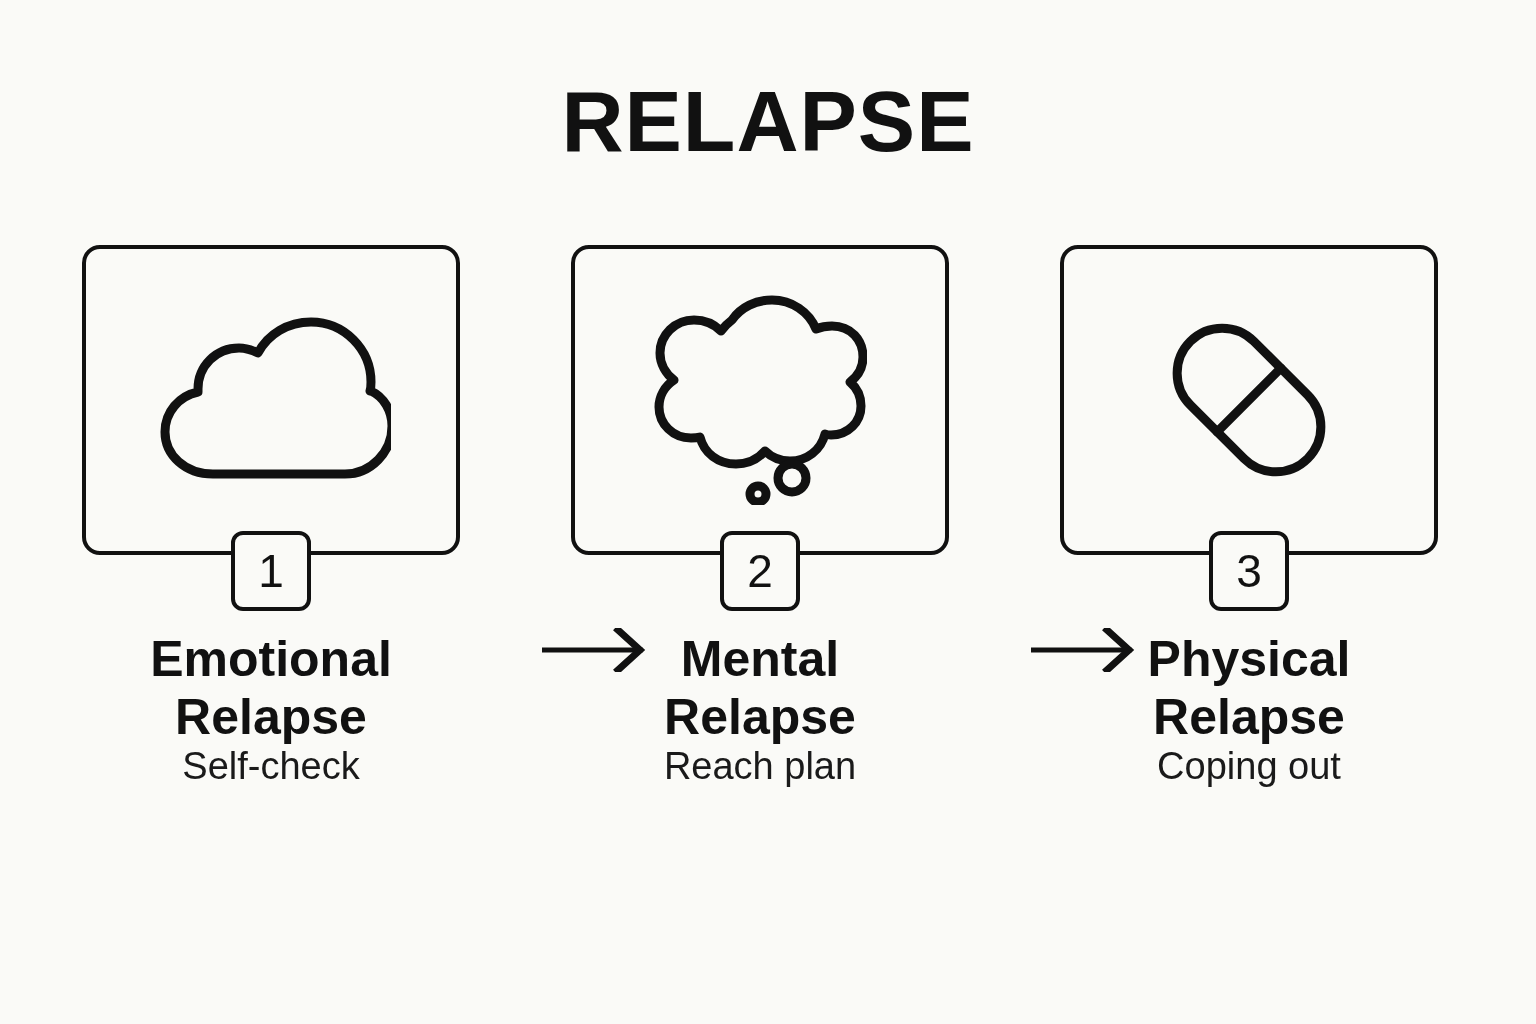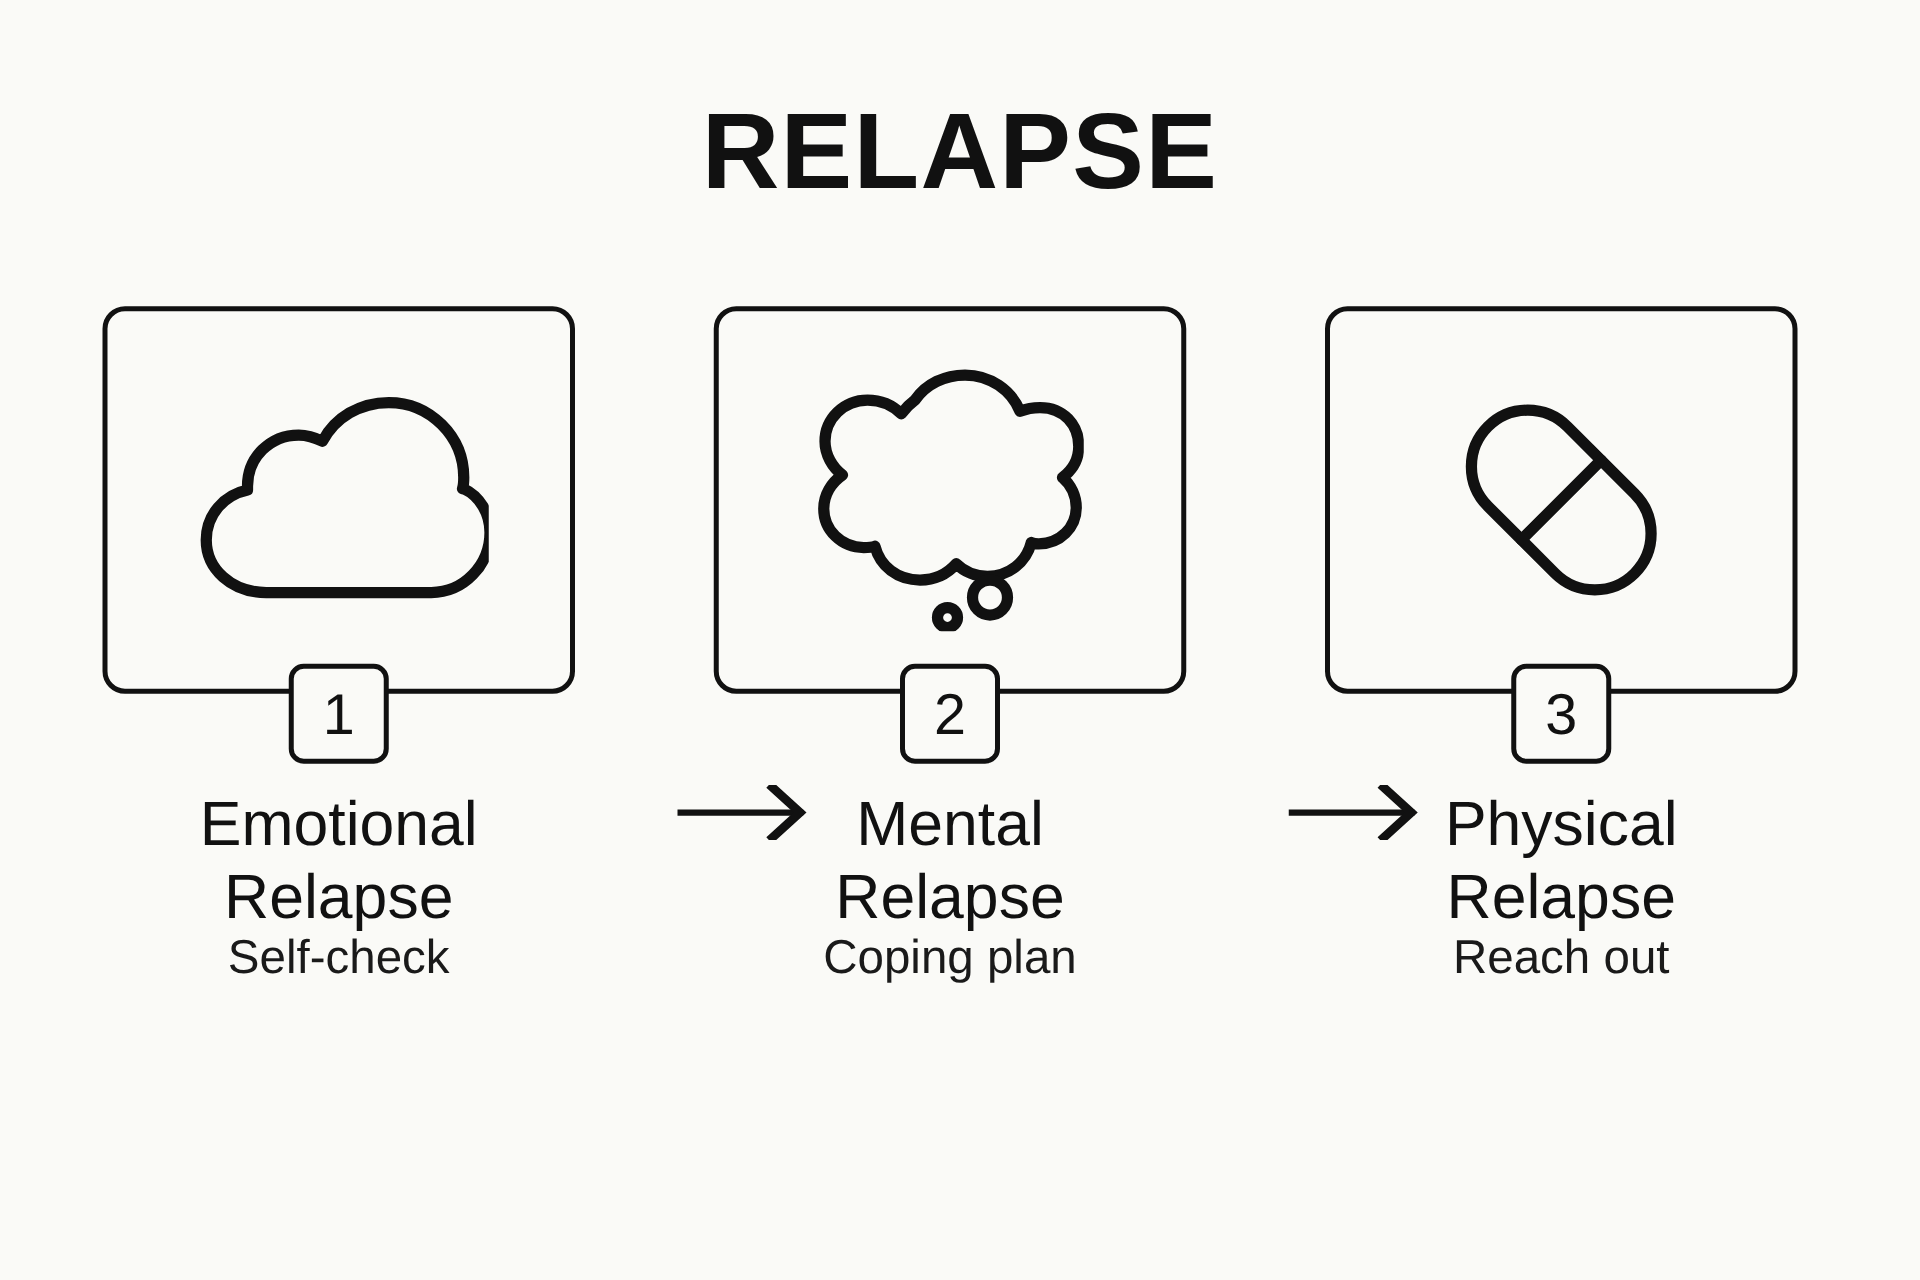--- a/index.html
+++ b/index.html
@@ -103,21 +103,21 @@
   
   .labels {
     position: absolute;
     top: 385px;
     left: 0;
     width: 378px;
     text-align: center;
   }
   .label-title {
     font-size: 50px;
-    font-weight: 400;
+    font-weight: 700;
     line-height: 1.16;
     color: #111111;
     white-space: pre-line;
   }
   .label-sub {
     font-size: 38px;
     font-weight: 400;
     line-height: 1.1;
     color: #1A1A1A;
   }
@@ -196,40 +196,40 @@
                      C 71 32 75 28 79 25 Z"></path>
             <circle cx="139" cy="183" r="14"></circle>
             <circle cx="105" cy="199" r="8"></circle>
           </svg>
         </div>
         <div class="badge">2</div>
       </div>
       <div class="labels">
         <div class="label-title">Mental
 Relapse</div>
-        <div class="label-sub">Coping plan</div>
+        <div class="label-sub">Reach plan</div>
       </div>
     </div>
 
     <div class="step step-3">
       <div class="card">
         <div class="card-icon">
           <svg width="200" height="190" viewBox="0 0 200 190" fill="none" stroke="#111111" stroke-width="9" stroke-linejoin="round" stroke-linecap="round">
             <g transform="rotate(-45 100 95)">
               <rect x="55" y="12" width="90" height="166" rx="45" ry="45"></rect>
               <line x1="55" y1="95" x2="145" y2="95"></line>
             </g>
           </svg>
         </div>
         <div class="badge">3</div>
       </div>
       <div class="labels">
         <div class="label-title">Physical
 Relapse</div>
-        <div class="label-sub">Reach out</div>
+        <div class="label-sub">Coping out</div>
       </div>
     </div>
 
     <div class="arrow arrow-1">
       <svg width="112" height="44" viewBox="0 0 112 44" fill="none" stroke="#111111" stroke-width="5" stroke-linecap="square" stroke-linejoin="miter">
         <line x1="0" y1="22" x2="98" y2="22"></line>
         <polyline points="76,2 98,22 76,42" stroke-width="7"></polyline>
       </svg>
     </div>
 

